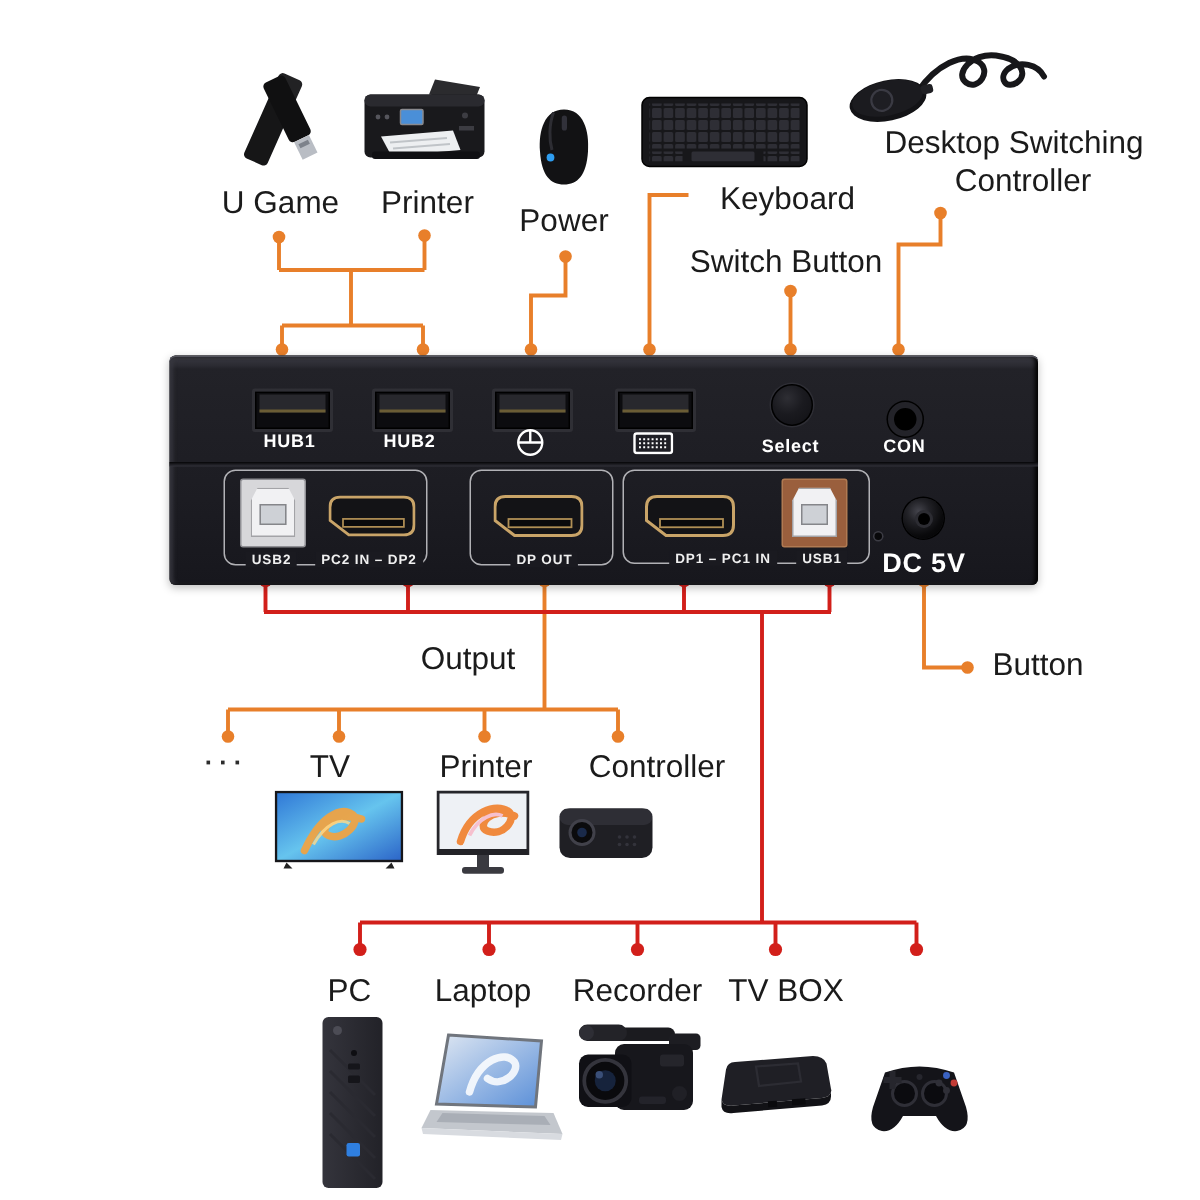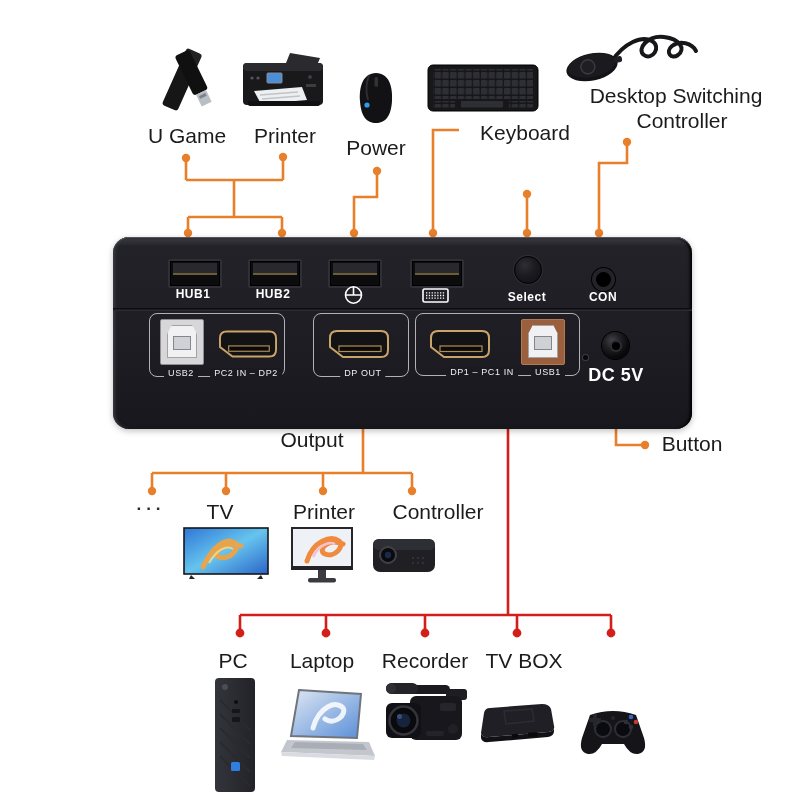--- a/index.html
+++ b/index.html
@@ -11,39 +11,39 @@
   
   .lbl { position:absolute; font-size:21px; color:#1b1b1b; white-space:nowrap;
          transform:translateX(-50%); line-height:1.1; }
   .lbl.center2 { text-align:right; }
   .ellipsis { font-size:17px; font-weight:bold; letter-spacing:4px; color:#2c2c2c; }
 
   
   #overlay { position:absolute; left:0; top:0; pointer-events:none; }
 
   
-  #kvm { position:absolute; left:113px; top:237px; width:579px; height:192px;
-         border-radius:16px;
+  #kvm { position:absolute; left:113px; top:237px; width:579px; height:153px;
+         border-radius:4px;
          background:linear-gradient(180deg,#3b3b43 0px,#2a2a31 7px,#222228 9px,#1d1d23 55%,#17171d 100%);
          box-shadow: inset 0 1px 0 #55555e, inset -2px 0 3px #000, inset 2px 0 3px #3a3a42, 0 2px 6px rgba(0,0,0,.25); }
   #kvm .seam { position:absolute; left:0; right:0; top:71px; height:3px;
                background:linear-gradient(180deg,#050507,#32323a); }
   .usba { position:absolute; width:50px; height:25px; background:#0c0c0f;
           border:2px solid #2f2f35; border-radius:2px; box-shadow:inset 0 0 0 1px #000; }
   .usba::after { content:""; position:absolute; left:3px; right:3px; top:2px; height:10px;
                  background:#28282d; border-bottom:2px solid #6b5d35; }
   .portlbl { position:absolute; color:#fff; font-weight:bold; font-size:12px;
              letter-spacing:.5px; transform:translateX(-50%); }
   .selectbtn { position:absolute; width:26px; height:26px; border-radius:50%;
                background:radial-gradient(circle at 38% 32%, #2e2e34 0%, #1a1a1f 45%, #101014 100%);
                border:1px solid #000; box-shadow:0 0 0 1px #2e2e35; }
   .conhole { position:absolute; width:15px; height:15px; border-radius:50%;
              background:#000; border:4px solid #232329; box-shadow:0 0 0 1px #000; }
   .pgroup { position:absolute; border:1px solid rgba(205,205,208,.85); border-radius:8px; }
-  .blbl { position:absolute; color:#f0f0f0; font-weight:normal; font-size:9px; letter-spacing:.6px;
+  .blbl { position:absolute; color:#f0f0f0; font-weight:bold; font-size:9px; letter-spacing:.6px;
           transform:translateX(-50%); background:#1a1a20; padding:0 4px; white-space:nowrap; }
   .dclbl { position:absolute; color:#fff; font-weight:bold; font-size:18px;
            letter-spacing:.5px; transform:translateX(-50%); white-space:nowrap; }
   .usbb { position:absolute; width:42px; height:44px; background:#d7d7da; border:1px solid #8f8f94;
           border-radius:2px; }
   .usbb .inner { position:absolute; left:6px; right:6px; top:5px; bottom:6px; background:#f1f1f3;
                  border:1px solid #a3a3a7;
                  clip-path:polygon(0 28%, 16% 0, 84% 0, 100% 28%, 100% 100%, 0 100%); }
   .usbb .tab { position:absolute; width:16px; height:12px; left:50%; top:52%;
                transform:translate(-50%,-50%); background:#ced1d6; border:1px solid #85868a; }
@@ -163,20 +163,21 @@
       <rect x="53" y="35" width="8" height="6" rx="2" fill="#202024"></rect>
     </g>
   </svg>
 
   <div class="lbl" style="left:187px;top:124px">U Game</div>
   <div class="lbl" style="left:285px;top:124px">Printer</div>
   <div class="lbl" style="left:376px;top:136px">Power</div>
   <div class="lbl" style="left:525px;top:121px">Keyboard</div>
   <div class="lbl center2" style="left:676px;top:84px">Desktop Switching</div>
   <div class="lbl center2" style="left:682px;top:109px">Controller</div>
+  <div class="lbl" style="left:524px;top:163px">Switch Button</div>
 
   <div id="kvm">
 
     <div class="usba" style="left:55px;top:22px"></div>
     <div class="usba" style="left:135px;top:22px"></div>
     <div class="usba" style="left:215px;top:22px"></div>
     <div class="usba" style="left:297px;top:22px"></div>
 
     <div class="portlbl" style="left:80px;top:50px">HUB1</div>
     <div class="portlbl" style="left:160px;top:50px">HUB2</div>

